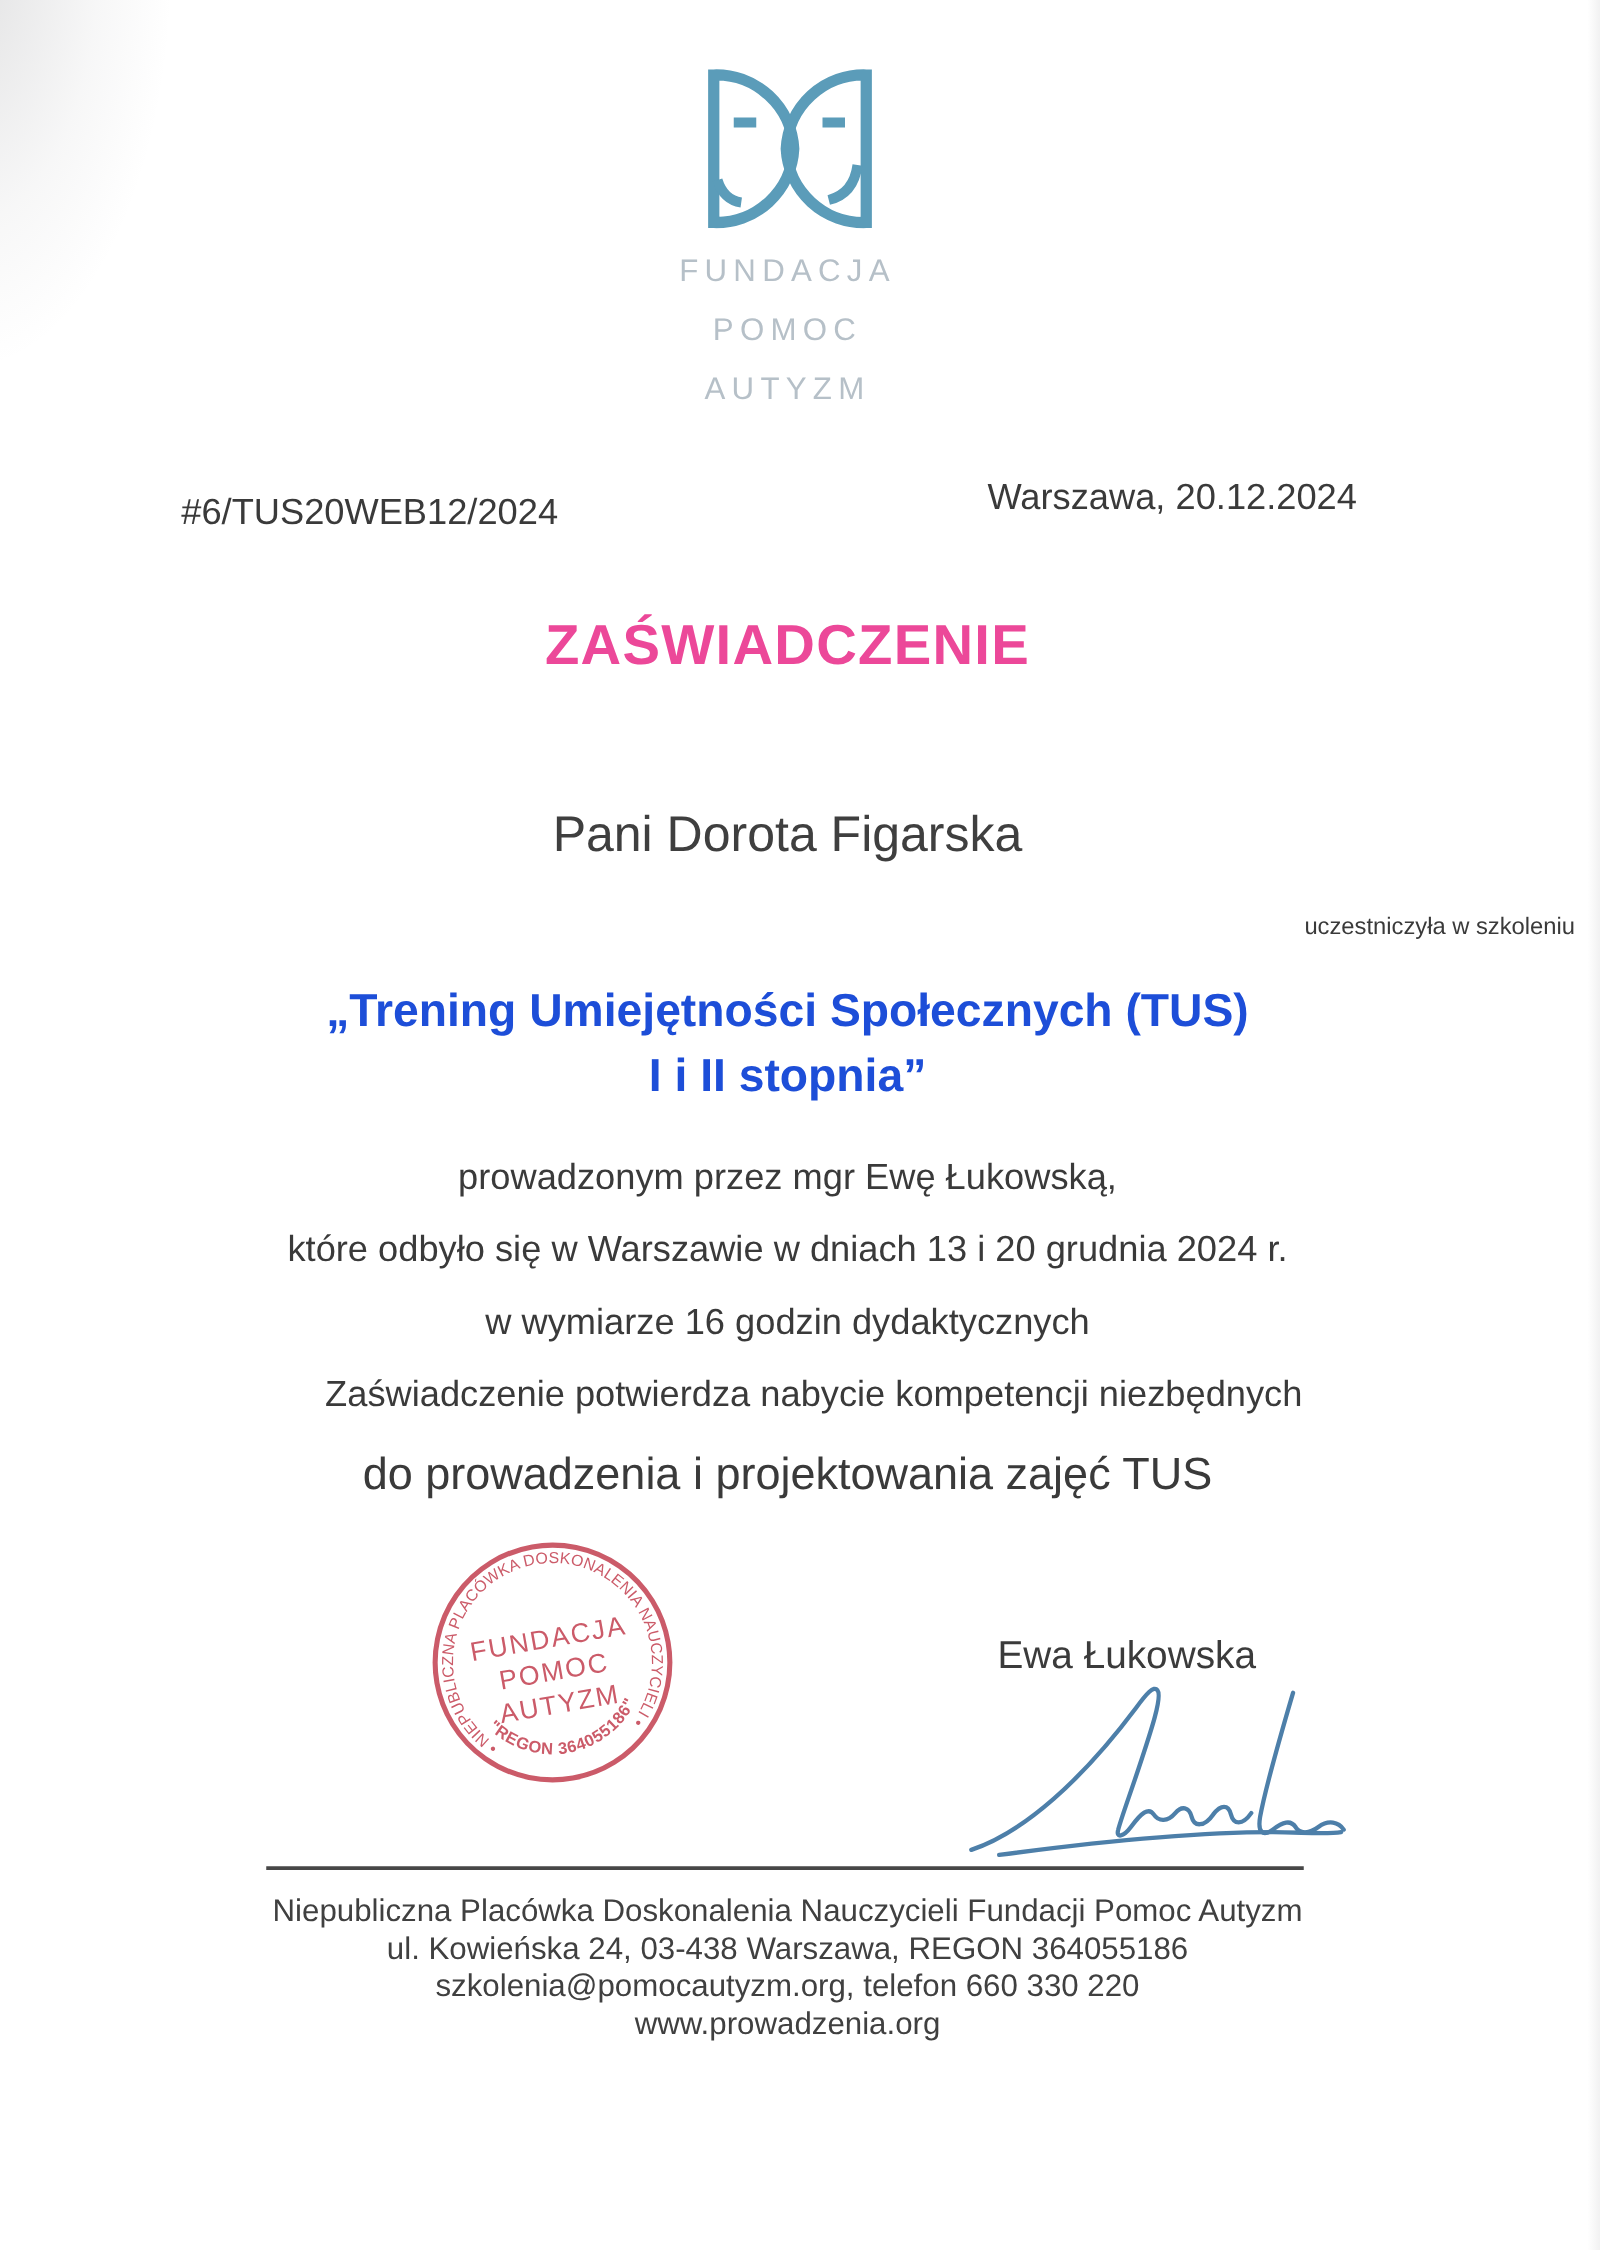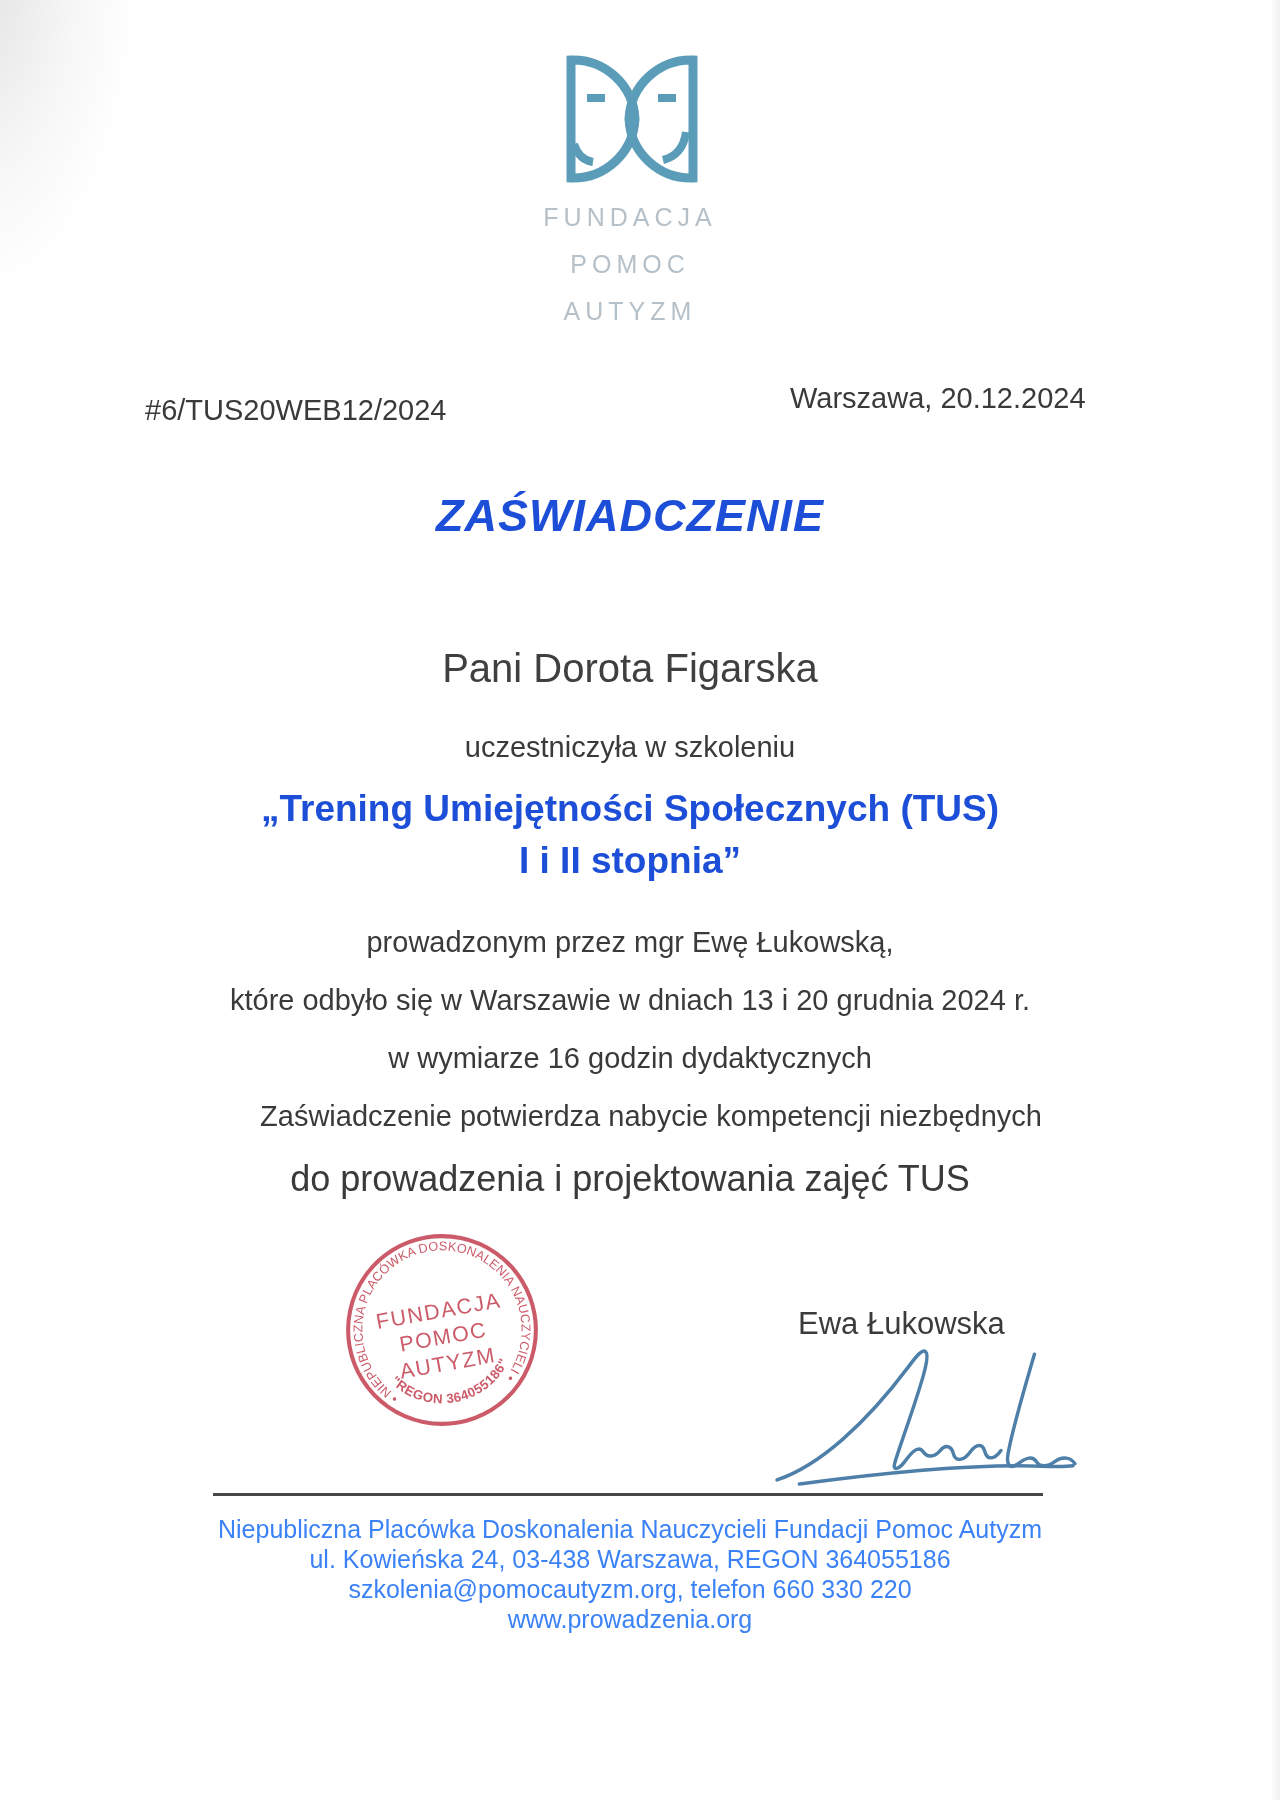--- a/index.html
+++ b/index.html
@@ -31,44 +31,44 @@
   .logo-svg .mask-outline{fill:none;stroke:var(--logo,#5b9cb9);stroke-width:9;}
   .logo-svg .mask-eye{stroke:var(--logo,#5b9cb9);stroke-width:8;stroke-linecap:butt;}
   .logo-svg .mask-mouth{fill:none;stroke:var(--logo,#5b9cb9);stroke-width:8;stroke-linecap:butt;}
 
   .wordmark{letter-spacing:5px;color:var(--wordmark,#b6c0c8);font-size:25px;}
   .wordmark-line{position:absolute;left:0;width:1260px;text-align:center;}
 
   .ref-number{position:absolute;left:145px;top:382px;font-size:29px;margin-top:12px;}
   .place-date{position:absolute;left:790px;top:382px;font-size:29px;}
 
-  .cert-title{top:490px;font-size:45px;font-weight:700;letter-spacing:1px;color:#1d4ed8;font-style:italic;}
+  .cert-title{top:490px;font-size:45px;font-weight:700;letter-spacing:1px;color:#ec4899;}
   .recipient{top:646px;font-size:40px;color:#3f3f3f;}
-  .participation{top:731px;font-size:29px;}
+  .participation{top:731px;font-size:19px;text-align:right;}
   .training-title{top:783px;font-size:37px;font-weight:700;line-height:52px;color:#1d4ed8;}
   .detail-1{top:926px;font-size:29px;}
   .detail-2{top:984px;font-size:29px;}
   .detail-3{top:1042px;font-size:29px;}
   .confirm-1{top:1100px;font-size:29px;padding-left:21px;}
   .confirm-2{top:1158px;font-size:36px;}
 
   .stamp-svg{position:absolute;left:342px;top:1230px;width:200px;height:200px;transform:rotate(-10deg);opacity:.93;}
   .stamp-svg .ring{fill:none;stroke:var(--stamp,#c84f5e);stroke-width:4;}
   .stamp-svg text{fill:var(--stamp,#c84f5e);font-family:"Liberation Sans",sans-serif;}
   .stamp-ring-text{font-size:12.5px;}
   .stamp-bottom-text{font-size:13px;font-weight:700;letter-spacing:.5px;}
   .stamp-center-text{font-size:21px;letter-spacing:1.5px;}
 
   .signer-name{position:absolute;left:798px;top:1306px;font-size:31px;color:#3b3b3b;}
   .signature-svg{position:absolute;left:768px;top:1336px;width:316px;height:152px;}
   .signature-svg path{fill:none;stroke:var(--ink,#4d7fa9);stroke-width:3.4;stroke-linecap:round;}
 
   .rule{position:absolute;left:213px;top:1493px;width:830px;height:3px;background:var(--rule,#474747);}
 
-  .footer{top:1514px;font-size:25px;line-height:30px;color:#3b82f6;}
+  .footer{top:1514px;font-size:25px;line-height:30px;color:#404040;}
   .footer div{margin:0;}
 </style>
 </head>
 <body>
 
 <div class="page">
 
   <div class="scan-corner"></div>
   <div class="scan-edge-right"></div>
 

